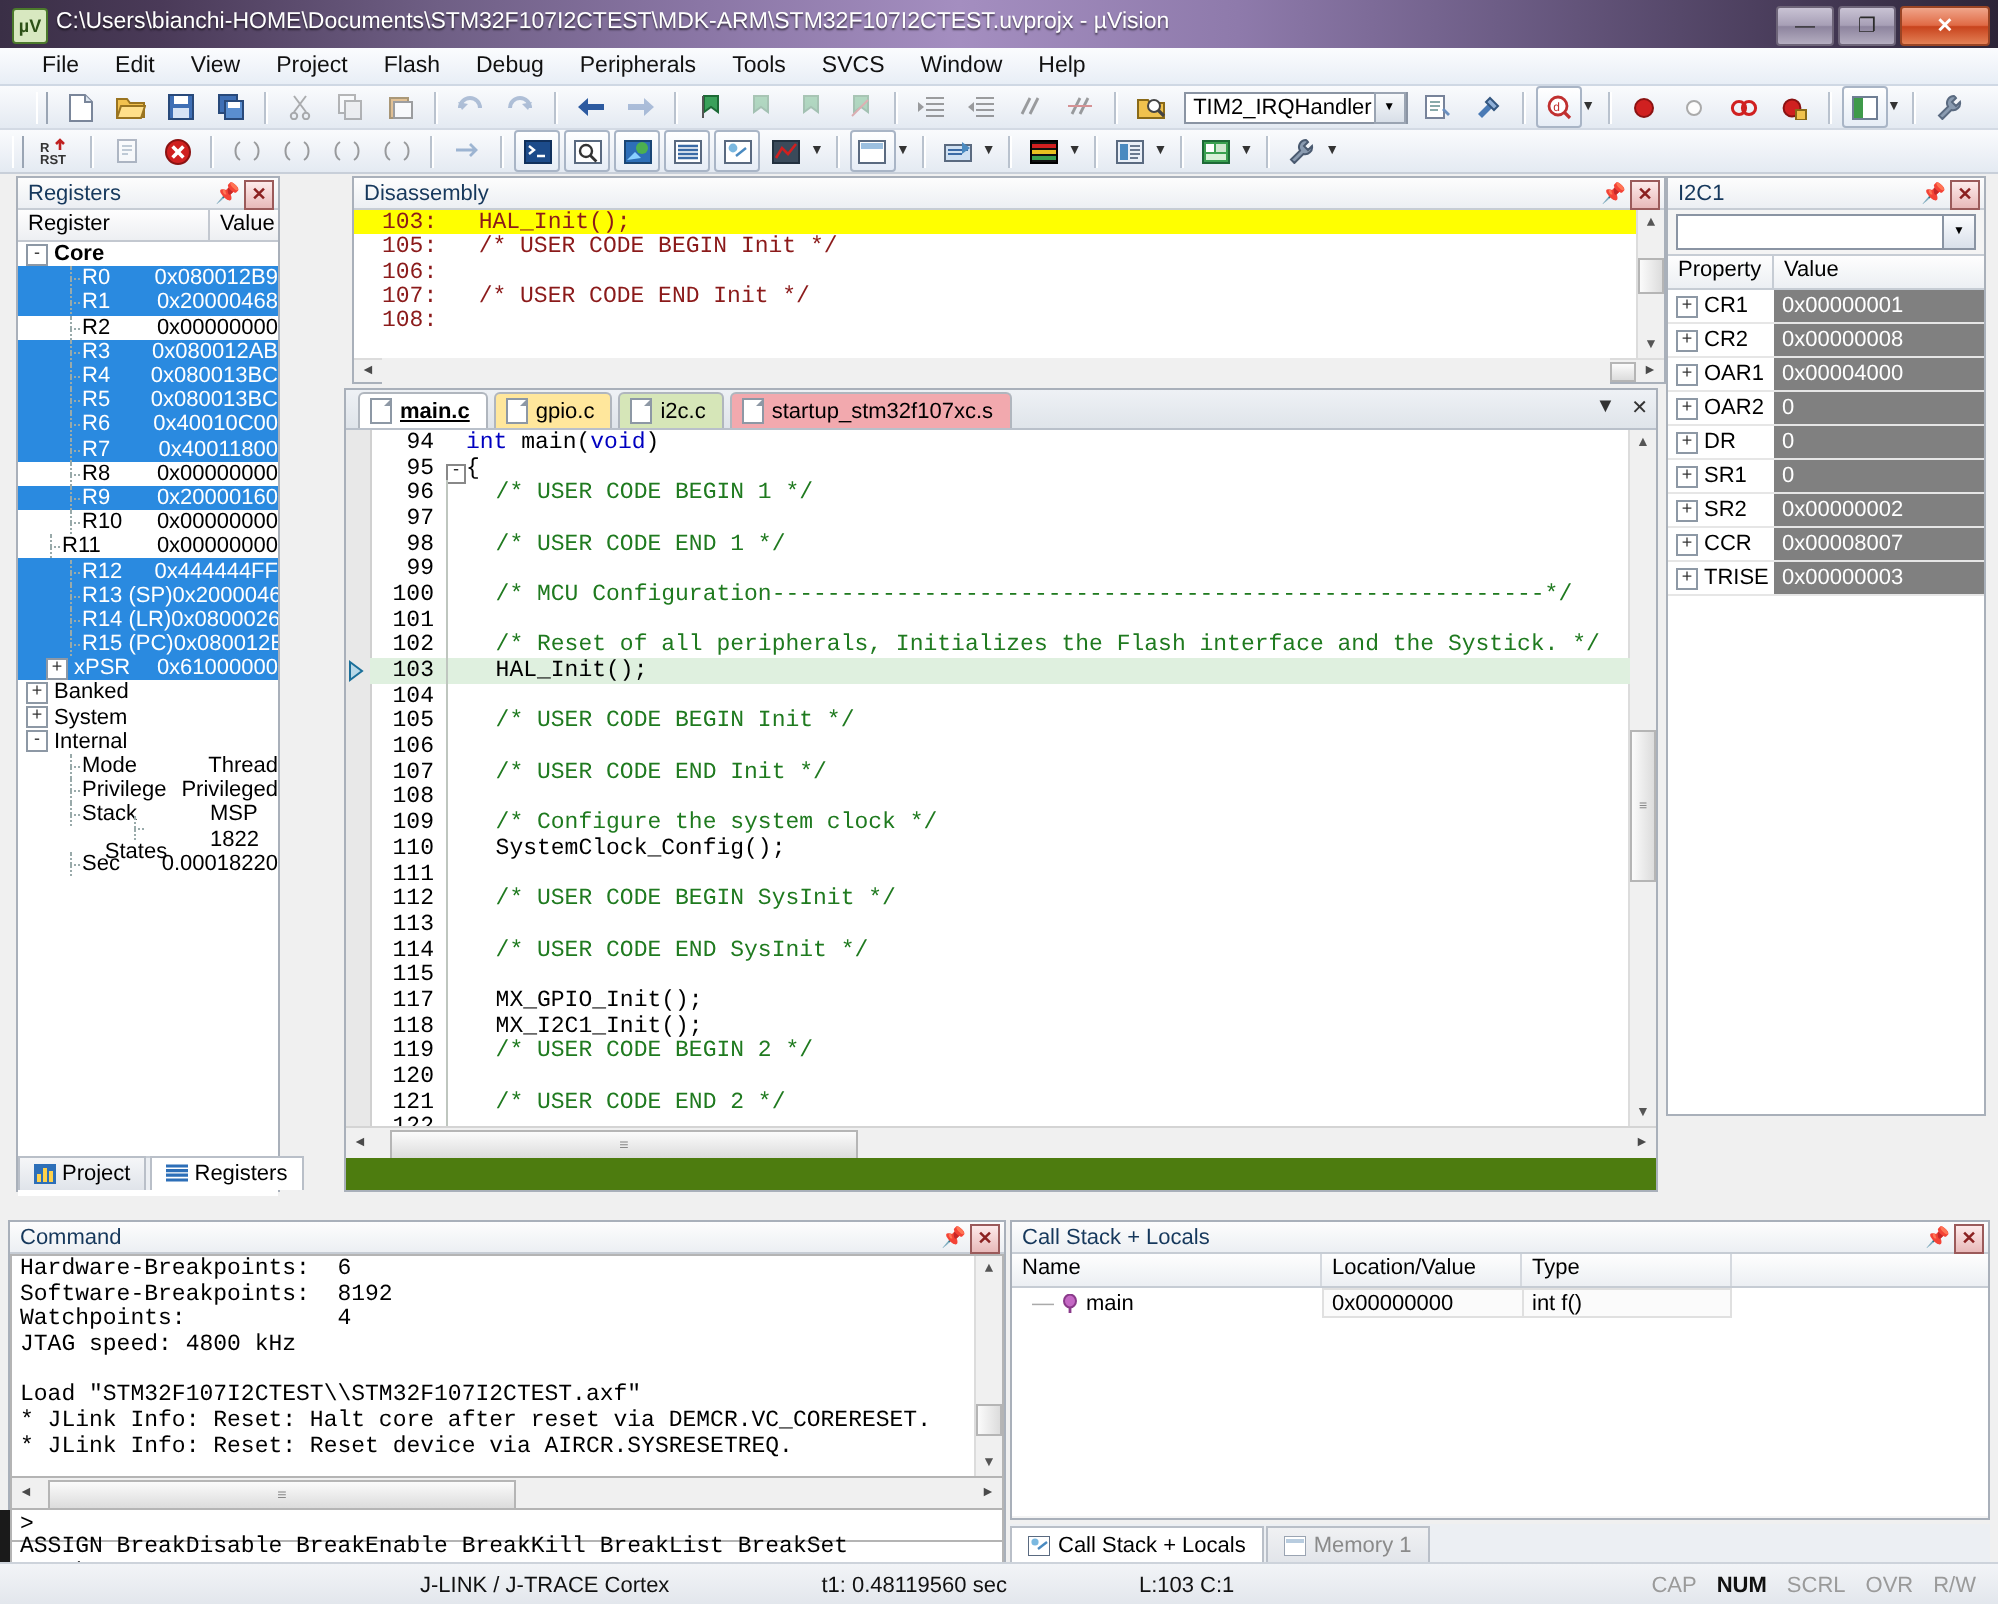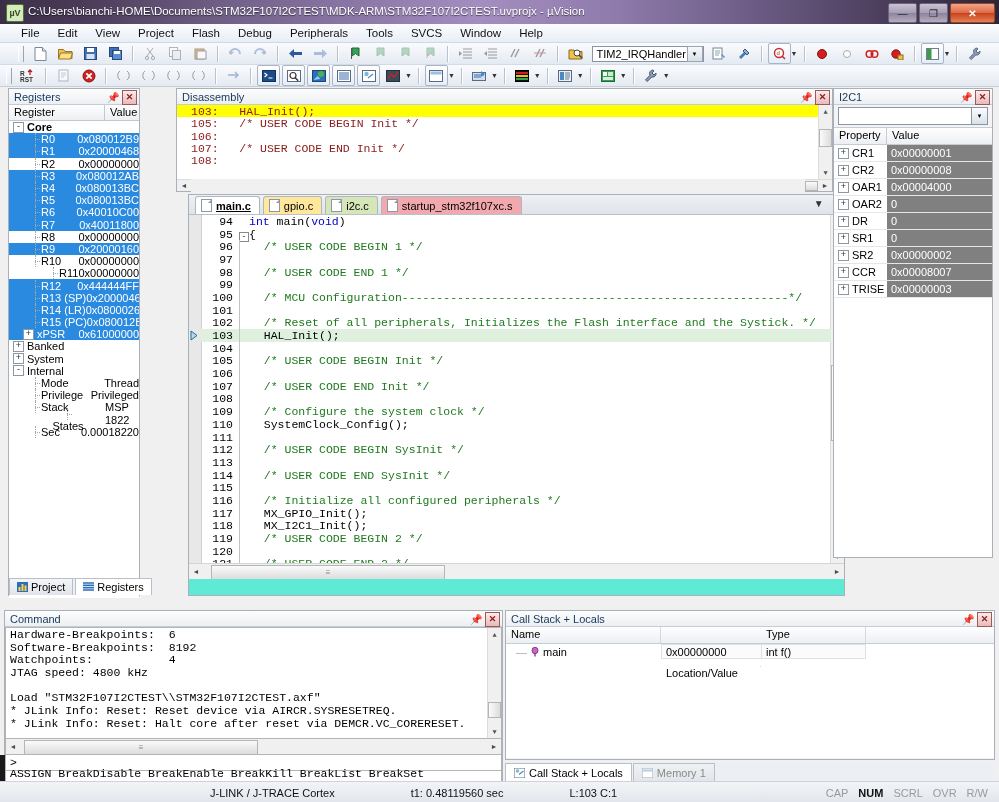--- a/index.html
+++ b/index.html
@@ -78,21 +78,21 @@
     border:1px solid #b9bfc8;border-bottom:none;background:linear-gradient(to bottom,#f5f6f8,#e0e4ea);margin-right:2px;}
   .btab.active{background:#fff;font-weight:normal;}
 
   
   #disasm{left:176px;top:88px;width:657px;height:104px;}
   .dis-body{position:relative;height:74px;background:#fff;overflow:hidden;font-family:"Liberation Mono",monospace;font-size:11.5px;color:#8b1a1a;}
   .dis-line{height:12.3px;padding-left:14px;white-space:pre;}
   .dis-line.hl{background:#ffff00;}
 
   
-  #editor{left:188px;top:194px;width:657px;height:402px;background:#5eead4;}
+  #editor{left:172px;top:194px;width:657px;height:402px;background:#4d7c0f;}
   .etabs{height:20px;background:linear-gradient(to bottom,#eef1f5,#dfe4ea);border-bottom:1px solid #b9c0ca;
     display:flex;align-items:flex-end;padding-left:6px;box-sizing:border-box;position:relative;}
   .etab{height:17px;display:flex;align-items:center;gap:4px;padding:0 8px 0 5px;font-size:11px;
     border:1px solid #b0b6be;border-bottom:none;border-radius:3px 3px 0 0;margin-right:3px;}
   .etab .fico{width:9px;height:11px;background:#fff;border:1px solid #8d98a5;position:relative;flex:none;}
   .etab .fico:after{content:"";position:absolute;right:0;top:0;border-width:0 0 3px 3px;border-style:solid;border-color:transparent transparent #8d98a5 transparent;}
   .etab.t-main{background:#ffffff;}
   .etab.t-main span.lbl{text-decoration:underline;font-weight:bold;}
   .etab.t-gpio{background:#ffe79c;}
   .etab.t-i2c{background:#d6e6b8;}
@@ -143,21 +143,21 @@
   .cmd-input{height:17px;background:#fff;border:1px solid #b4b4b4;font-family:"Liberation Mono",monospace;font-size:11.5px;
     padding-left:4px;display:flex;align-items:center;box-sizing:border-box;}
   .cmd-hint{height:18px;background:#fff;border:1px solid #b4b4b4;border-top:none;font-family:"Liberation Mono",monospace;font-size:11.5px;
     padding-left:4px;display:flex;align-items:center;box-sizing:border-box;}
 
   
   #callstack{left:505px;top:610px;width:490px;height:150px;}
   .cs-head{display:flex;height:16px;background:linear-gradient(to bottom,#fefefe,#eceff3);border-bottom:1px solid #c6ccd4;font-size:11px;}
   .cs-head div{padding:1px 0 0 5px;box-sizing:border-box;border-right:1px solid #d5d9df;}
   .csh-name{width:155px;}
-  .csh-loc{width:100px;margin-top:39px;}
+  .csh-loc{width:100px;}
   .csh-type{width:105px;}
   .cs-body{background:#fff;height:114px;}
   .cs-row{display:flex;height:15px;align-items:center;font-size:11px;}
   .cs-c1{width:155px;display:flex;align-items:center;gap:3px;padding-left:10px;box-sizing:border-box;}
   .cs-c2{width:100px;border:1px solid #e0e0e0;border-right:none;height:15px;line-height:14px;padding-left:4px;box-sizing:border-box;background:#fbfbfb;}
   .cs-c3{width:105px;border:1px solid #e0e0e0;height:15px;line-height:14px;padding-left:4px;box-sizing:border-box;background:#fbfbfb;}
 
   
   #bottomtabs{position:absolute;left:505px;top:762px;width:490px;height:19px;display:flex;align-items:flex-end;
     background:#eceff3;box-sizing:border-box;}
@@ -640,21 +640,21 @@
           <div class="reg-val">0x20000160</div>
         </div>
       <div class="reg-row">
           <div class="reg-name" style="padding-left:22px;">
             <span class="twig"></span>
             <span>R10</span>
           </div>
           <div class="reg-val">0x00000000</div>
         </div>
       <div class="reg-row">
-          <div class="reg-name" style="padding-left:40px;">
+          <div class="reg-name" style="padding-left:12px;">
             <span class="twig"></span>
             <span>R11</span>
           </div>
           <div class="reg-val">0x00000000</div>
         </div>
       <div class="reg-row sel">
           <div class="reg-name" style="padding-left:22px;">
             <span class="twig"></span>
             <span>R12</span>
           </div>
@@ -844,21 +844,20 @@
         <div class="cline"><span class="lnum">106</span><span class="lbar"></span><span class="ctext cm"></span></div>
         <div class="cline"><span class="lnum">107</span><span class="lbar"></span><span class="ctext cm">  /* USER CODE END Init */</span></div>
         <div class="cline"><span class="lnum">108</span><span class="lbar"></span><span class="ctext cm"></span></div>
         <div class="cline"><span class="lnum">109</span><span class="lbar"></span><span class="ctext cm">  /* Configure the system clock */</span></div>
         <div class="cline"><span class="lnum">110</span><span class="lbar"></span><span class="ctext pl">  SystemClock_Config();</span></div>
         <div class="cline"><span class="lnum">111</span><span class="lbar"></span><span class="ctext pl"></span></div>
         <div class="cline"><span class="lnum">112</span><span class="lbar"></span><span class="ctext cm">  /* USER CODE BEGIN SysInit */</span></div>
         <div class="cline"><span class="lnum">113</span><span class="lbar"></span><span class="ctext cm"></span></div>
         <div class="cline"><span class="lnum">114</span><span class="lbar"></span><span class="ctext cm">  /* USER CODE END SysInit */</span></div>
         <div class="cline"><span class="lnum">115</span><span class="lbar"></span><span class="ctext cm"></span></div>
-        <div class="cline"><span class="lnum">116</span><span class="lbar"></span><span class="ctext cm">  /* Initialize all configured peripherals */</span></div>
         <div class="cline"><span class="lnum">117</span><span class="lbar"></span><span class="ctext pl">  MX_GPIO_Init();</span></div>
         <div class="cline"><span class="lnum">118</span><span class="lbar"></span><span class="ctext pl">  MX_I2C1_Init();</span></div>
         <div class="cline"><span class="lnum">119</span><span class="lbar"></span><span class="ctext cm">  /* USER CODE BEGIN 2 */</span></div>
         <div class="cline"><span class="lnum">120</span><span class="lbar"></span><span class="ctext cm"></span></div>
         <div class="cline"><span class="lnum">121</span><span class="lbar"></span><span class="ctext cm">  /* USER CODE END 2 */</span></div>
         <div class="cline"><span class="lnum">122</span><span class="lbar"></span><span class="ctext cm"></span></div>
 
       </div>
 
       <div class="ed-hscroll">
@@ -963,22 +962,22 @@
         <div class="vs-arrow">▲</div>
         <div class="vs-thumb" style="top:74px;height:16px;"></div>
         <div class="vs-arrow" style="position:absolute;bottom:0;">▼</div>
       </div>
       <div class="cmd-line">Hardware-Breakpoints:  6</div>
       <div class="cmd-line">Software-Breakpoints:  8192</div>
       <div class="cmd-line">Watchpoints:           4</div>
       <div class="cmd-line">JTAG speed: 4800 kHz</div>
       <div class="cmd-line"></div>
       <div class="cmd-line">Load "STM32F107I2CTEST\\STM32F107I2CTEST.axf"</div>
+      <div class="cmd-line">* JLink Info: Reset: Halt core after reset via DEMCR.VC_CORERESET.</div>
       <div class="cmd-line">* JLink Info: Reset: Reset device via AIRCR.SYSRESETREQ.</div>
-      <div class="cmd-line">* JLink Info: Reset: Halt core after reset via DEMCR.VC_CORERESET.</div>
     </div>
     <div class="cmd-hs">
       <div class="scroll-arrow">◄</div>
       <div class="scroll-track">
         <div class="scroll-thumb" style="left:4px;width:232px;">≡</div>
       </div>
       <div class="scroll-arrow">►</div>
     </div>
     <div class="cmd-input">
       <span>&gt;</span>

